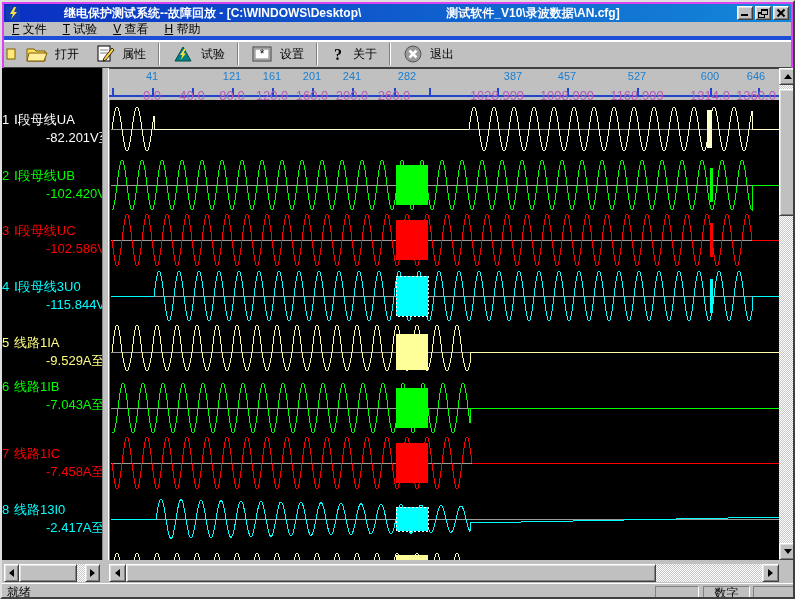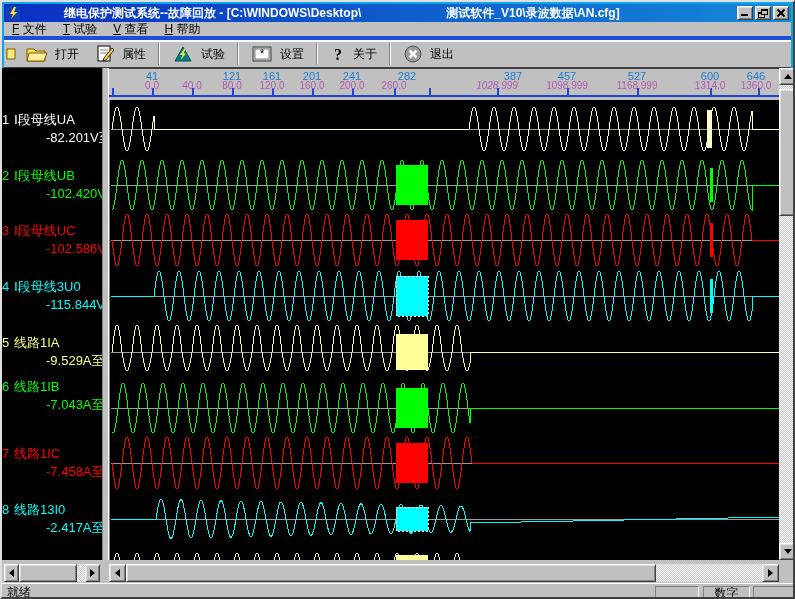--- a/index.html
+++ b/index.html
@@ -1,17 +1,17 @@
 <!DOCTYPE html>
 <html><head>
 <meta charset="utf-8">
 <style>
   html,body{margin:0;padding:0;background:#777;}
   *{box-sizing:border-box;}
-  #win{position:relative;width:795px;height:599px;background:#0ea5e9;
+  #win{position:relative;width:795px;height:599px;background:#d946ef;
        border:2px solid;border-color:#dfdfdf #404040 #404040 #dfdfdf;
        font-family:"Liberation Sans","DejaVu Sans",sans-serif;font-size:12px;color:#000;overflow:hidden;}
   
   #titlebar{position:absolute;left:2px;top:2px;right:2px;height:18px;
             background:linear-gradient(90deg,#0a2fc2,#1488d8);display:flex;align-items:center;padding:0 2px;}
   #titlebar .ticon{width:14px;height:14px;margin-right:4px;flex:0 0 auto;}
   #title-text{color:#fff;font-weight:bold;font-size:12px;white-space:nowrap;display:flex;margin-left:40px;}
   #title-gap{display:inline-block;width:85px;}
   .winbtn{width:16px;height:14px;background:#c0c0c0;border:1px solid;border-color:#fff #404040 #404040 #fff;
           box-shadow:inset 1px 1px 0 #dfdfdf, inset -1px -1px 0 #808080;
@@ -38,21 +38,21 @@
   #left-pane{position:absolute;left:0;top:66px;width:100px;height:492px;background:#000;overflow:hidden;}
   #splitter{position:absolute;left:100px;top:66px;width:7px;height:515px;background:#c0c0c0;
             border-left:1px solid #868686;border-right:1px solid #fff;}
   .ch{position:absolute;left:0;width:100px;line-height:15px;font-size:13px;white-space:nowrap;}
   .ch .num{display:inline-block;width:12px;}
   .ch .l2{padding-left:44px;margin-top:3px;}
   
   #ruler{position:absolute;left:107px;top:66px;width:670px;height:32px;background:#c0c0c0;overflow:hidden;
          border-top:1px solid #404040;}
   .rl-sample{position:absolute;top:1px;transform:translateX(-50%);color:#1a7fd0;font-size:11px;}
-  .rl-ms{position:absolute;top:11px;transform:translateX(-50%);color:#b45ab4;font-size:10px;}
+  .rl-ms{position:absolute;top:19px;transform:translateX(-50%);color:#b45ab4;font-size:13px;}
   #ruler-base{position:absolute;left:0;right:0;top:26px;height:2px;background:#2244cc;}
   .rtick{position:absolute;top:19px;width:2px;height:7px;background:#2244cc;}
   
   #plot{position:absolute;left:107px;top:98px;width:670px;height:462px;background:#000;border-left:1px solid #808080;}
   #plot svg{position:absolute;left:1px;top:0;}
   
   .sb-btn{position:absolute;background:#c0c0c0;border:1px solid;border-color:#fff #404040 #404040 #fff;
           box-shadow:inset 1px 1px 0 #dfdfdf, inset -1px -1px 0 #808080;display:flex;align-items:center;justify-content:center;}
   .sb-thumb{position:absolute;background:#c0c0c0;border:1px solid;border-color:#fff #404040 #404040 #fff;
           box-shadow:inset 1px 1px 0 #dfdfdf, inset -1px -1px 0 #808080;}
@@ -226,21 +226,21 @@
       <span class="rl-ms" style="left: 123px;">80.0</span>
       <span class="rl-sample" style="left: 163px;">161</span>
       <span class="rl-ms" style="left: 163px;">120.0</span>
       <span class="rl-sample" style="left: 203px;">201</span>
       <span class="rl-ms" style="left: 203px;">160.0</span>
       <span class="rl-sample" style="left: 243px;">241</span>
       <span class="rl-ms" style="left: 243px;">200.0</span>
       <span class="rl-sample" style="left: 298px;">282</span>
       <span class="rl-ms" style="left: 285px;">260.0</span>
       <span class="rl-sample" style="left: 404px;">387</span>
-      <span class="rl-ms" style="left: 388px; font-style: italic;">1028.999</span>
+      <span class="rl-ms" style="left: 388px;">1028.999</span>
       <span class="rl-sample" style="left: 458px;">457</span>
       <span class="rl-ms" style="left: 458px;">1098.999</span>
       <span class="rl-sample" style="left: 528px;">527</span>
       <span class="rl-ms" style="left: 528px;">1168.999</span>
       <span class="rl-sample" style="left: 601px;">600</span>
       <span class="rl-ms" style="left: 601px;">1314.0</span>
       <span class="rl-sample" style="left: 647px;">646</span>
       <span class="rl-ms" style="left: 647px;">1360.0</span>
     </div>
 

